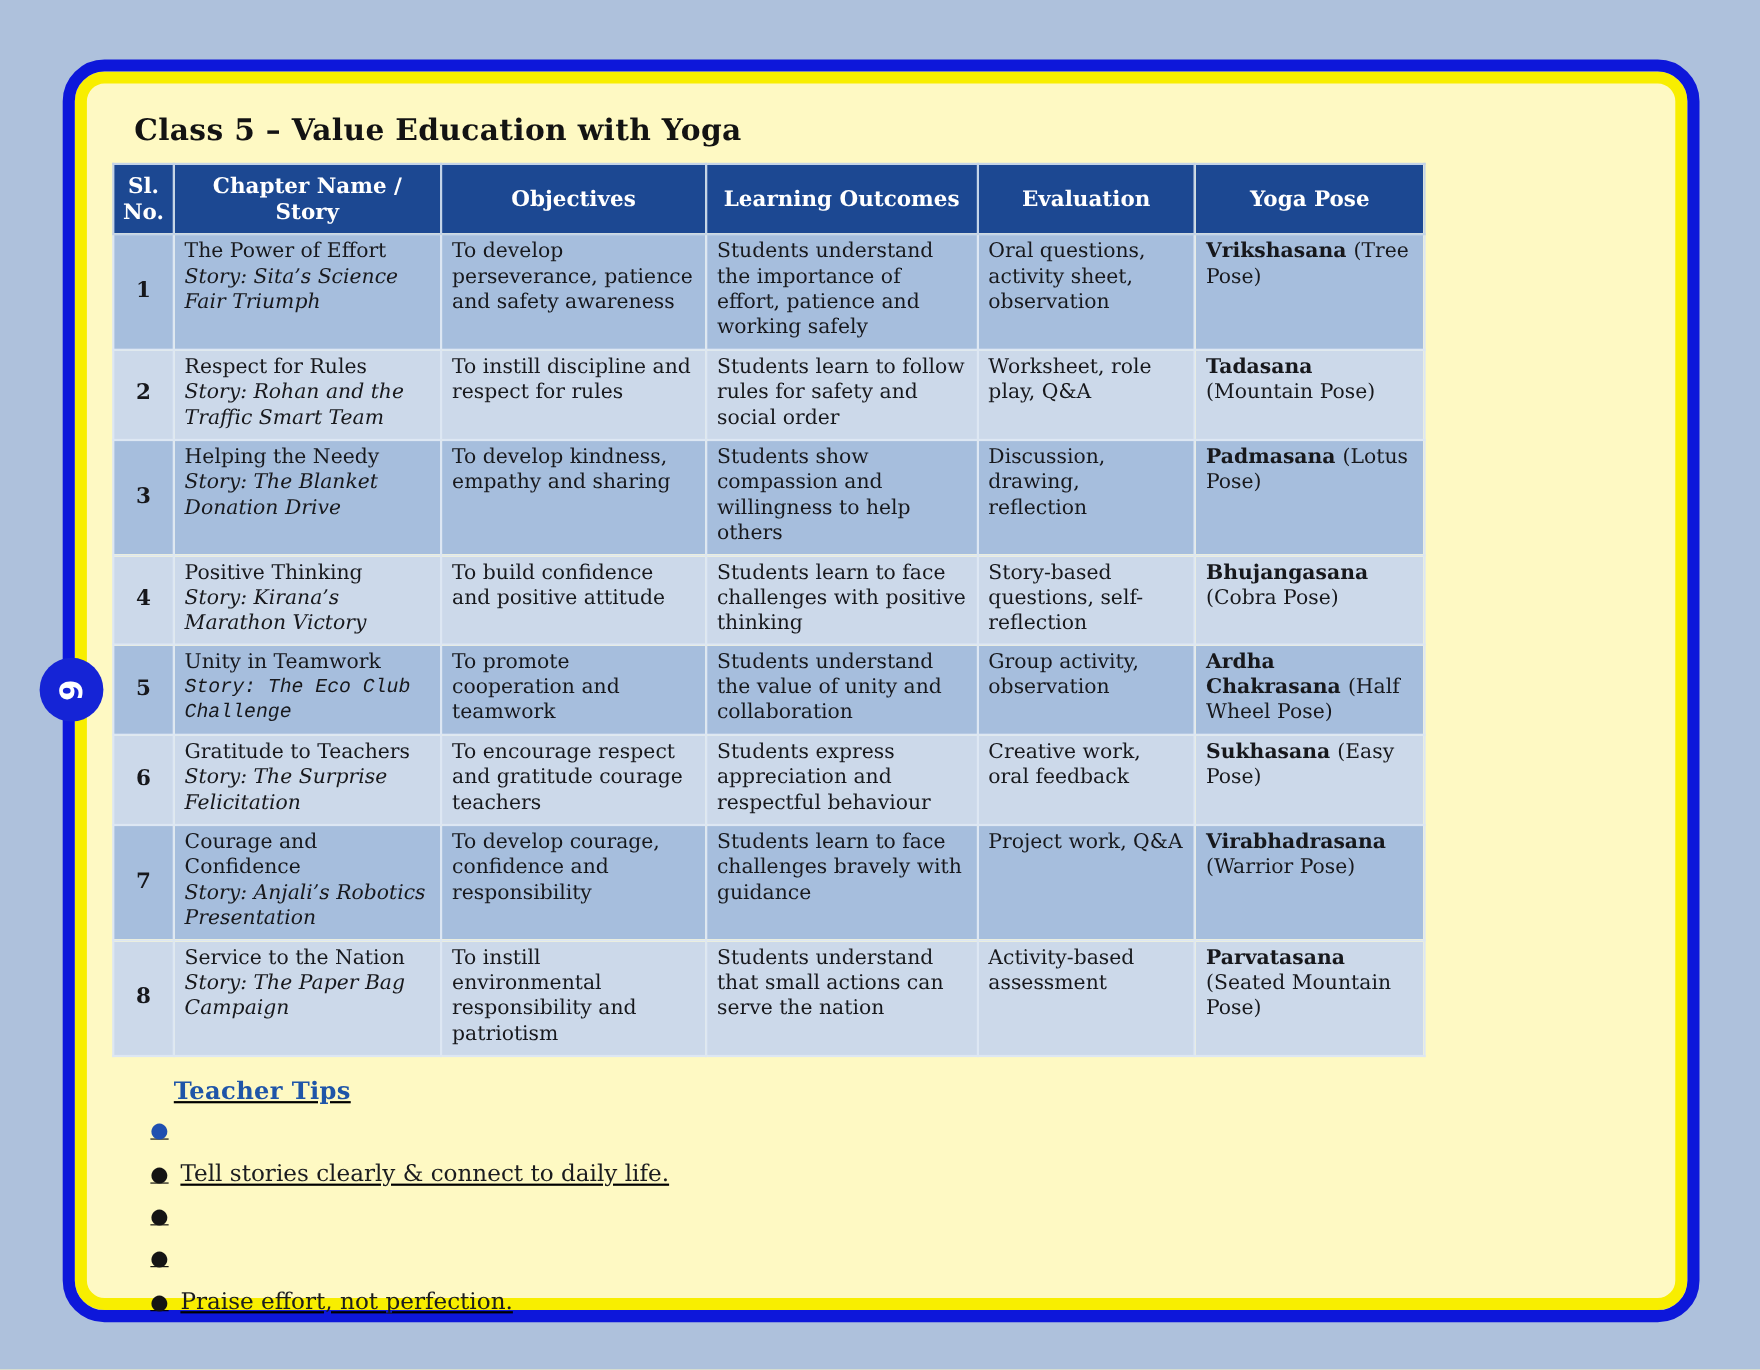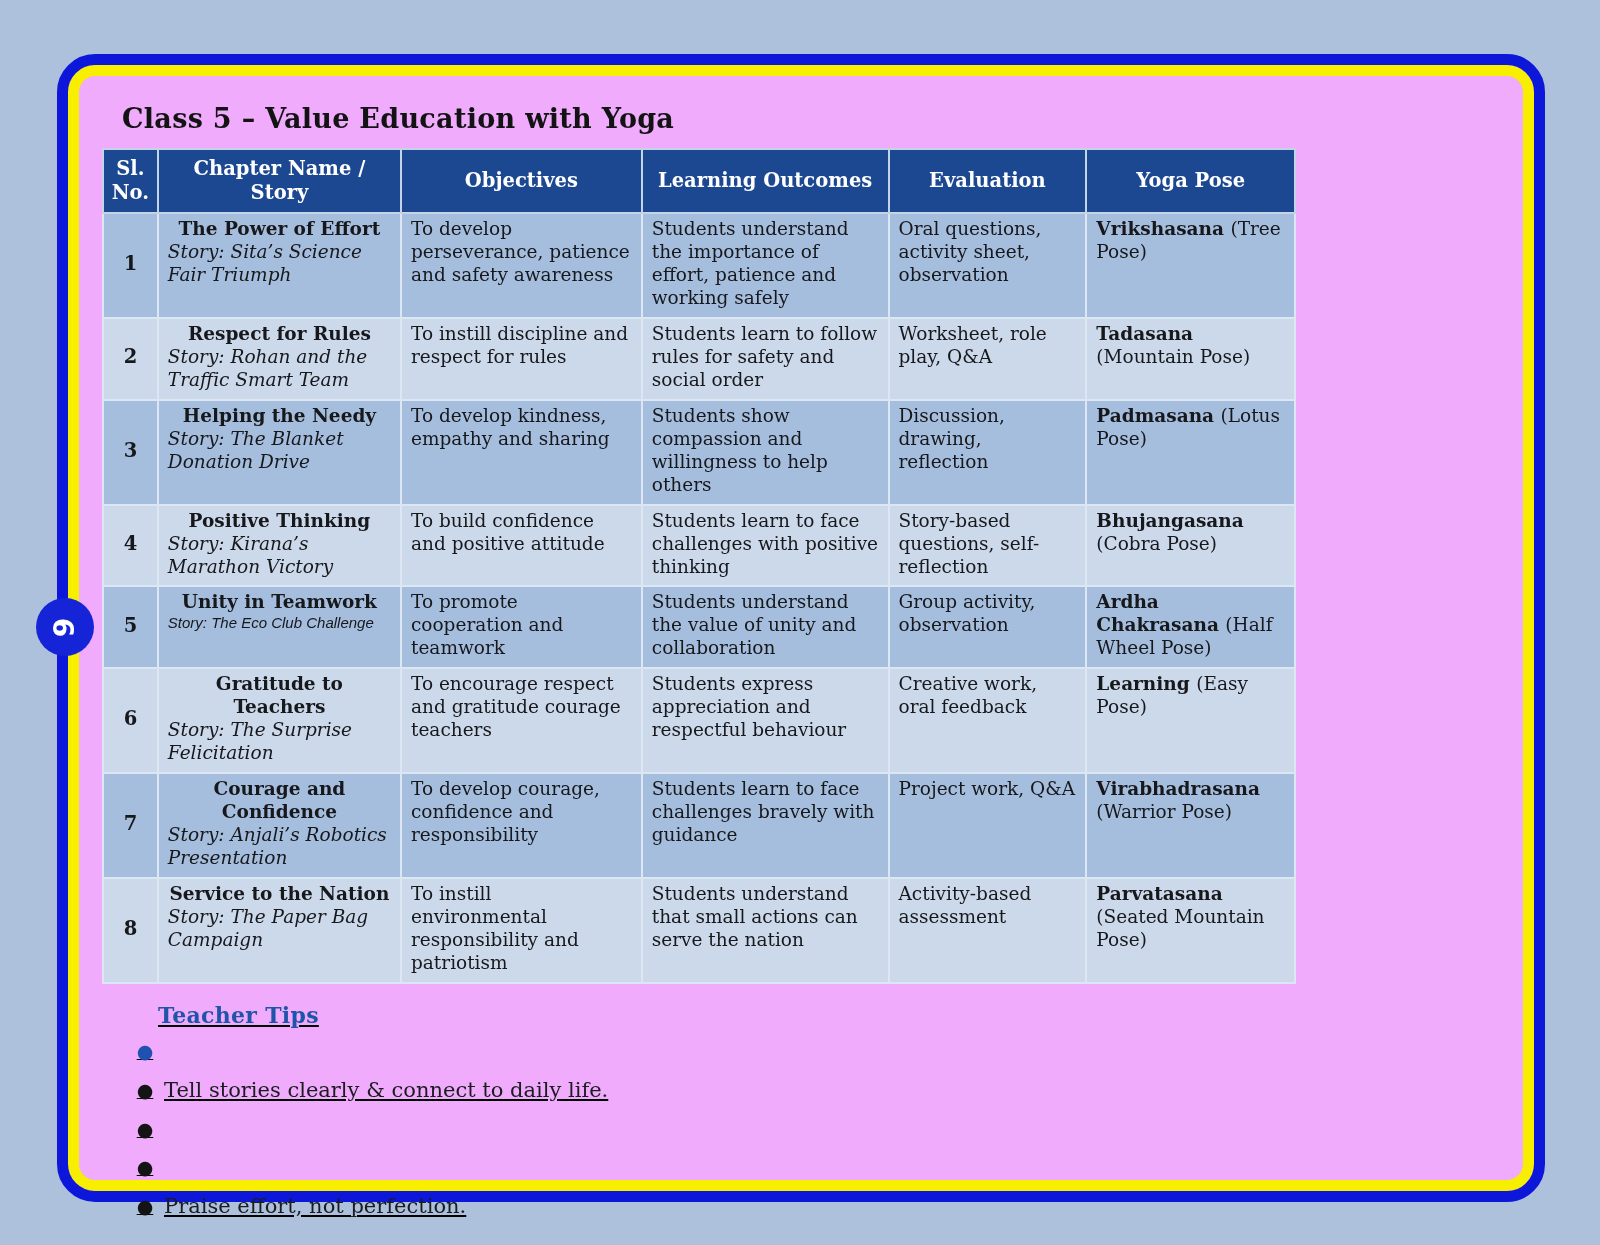--- a/index.html
+++ b/index.html
@@ -10,21 +10,21 @@
     position:relative;
     overflow:hidden;
   }
   .frame{
     position:absolute;
     left:57px;top:54px;
     width:1488px;height:1148px;
     box-sizing:border-box;
     border:11px solid #0d17da;
     border-radius:38px;
-    background:#f0abfc;
+    background:#fef9c3;
     box-shadow:inset 0 0 0 11px #f8ee00;
     padding:30px 34px 6px 34px;
   }
   .page-title{
     margin:8px 0 14px 20px;
     font-size:27px;
     font-weight:bold;
     color:#131313;
     letter-spacing:.3px;
   }
@@ -55,24 +55,24 @@
     border-color:#c4d4e8;
   }
   tbody tr:nth-child(odd){background:#a6bedd;}
   tbody tr:nth-child(even){background:#ccd9ea;}
   td.slno{
     text-align:center;
     font-weight:bold;
     font-size:19.5px;
     vertical-align:middle;
   }
-  .chapter-title{font-weight:bold;text-align:center;}
+  .chapter-title{font-weight:normal;}
   .story{font-style:italic;}
   
-  tbody tr:nth-child(5) .story{font-family:Liberation Sans, sans-serif;font-size:15px;}
+  tbody tr:nth-child(5) .story{font-family:Liberation Mono, monospace;font-size:18px;}
   .pose-name{font-weight:bold;}
   .tips{margin:18px 0 0 24px;text-decoration:underline;}
   .tips-heading{
     margin-left:32px;
     font-size:22px;
     font-weight:bold;
     color:#1f55a8;
     letter-spacing:.3px;
   }
   ul.tips-list{
@@ -211,21 +211,21 @@
         <tr>
       <td class="slno">6</td>
       <td>
         <div class="chapter-title">Gratitude to Teachers</div>
         <div class="story">Story: The Surprise Felicitation</div>
       </td>
       <td>To encourage respect and gratitude courage teachers</td>
       <td>Students express appreciation and respectful behaviour</td>
       <td>Creative work, oral feedback</td>
       <td>
-        <span class="pose-name">Learning </span>
+        <span class="pose-name">Sukhasana </span>
         <span>(Easy Pose)</span>
       </td>
     </tr>
         <tr>
       <td class="slno">7</td>
       <td>
         <div class="chapter-title">Courage and Confidence</div>
         <div class="story">Story: Anjali’s Robotics Presentation</div>
       </td>
       <td>To develop courage, confidence and responsibility</td>

